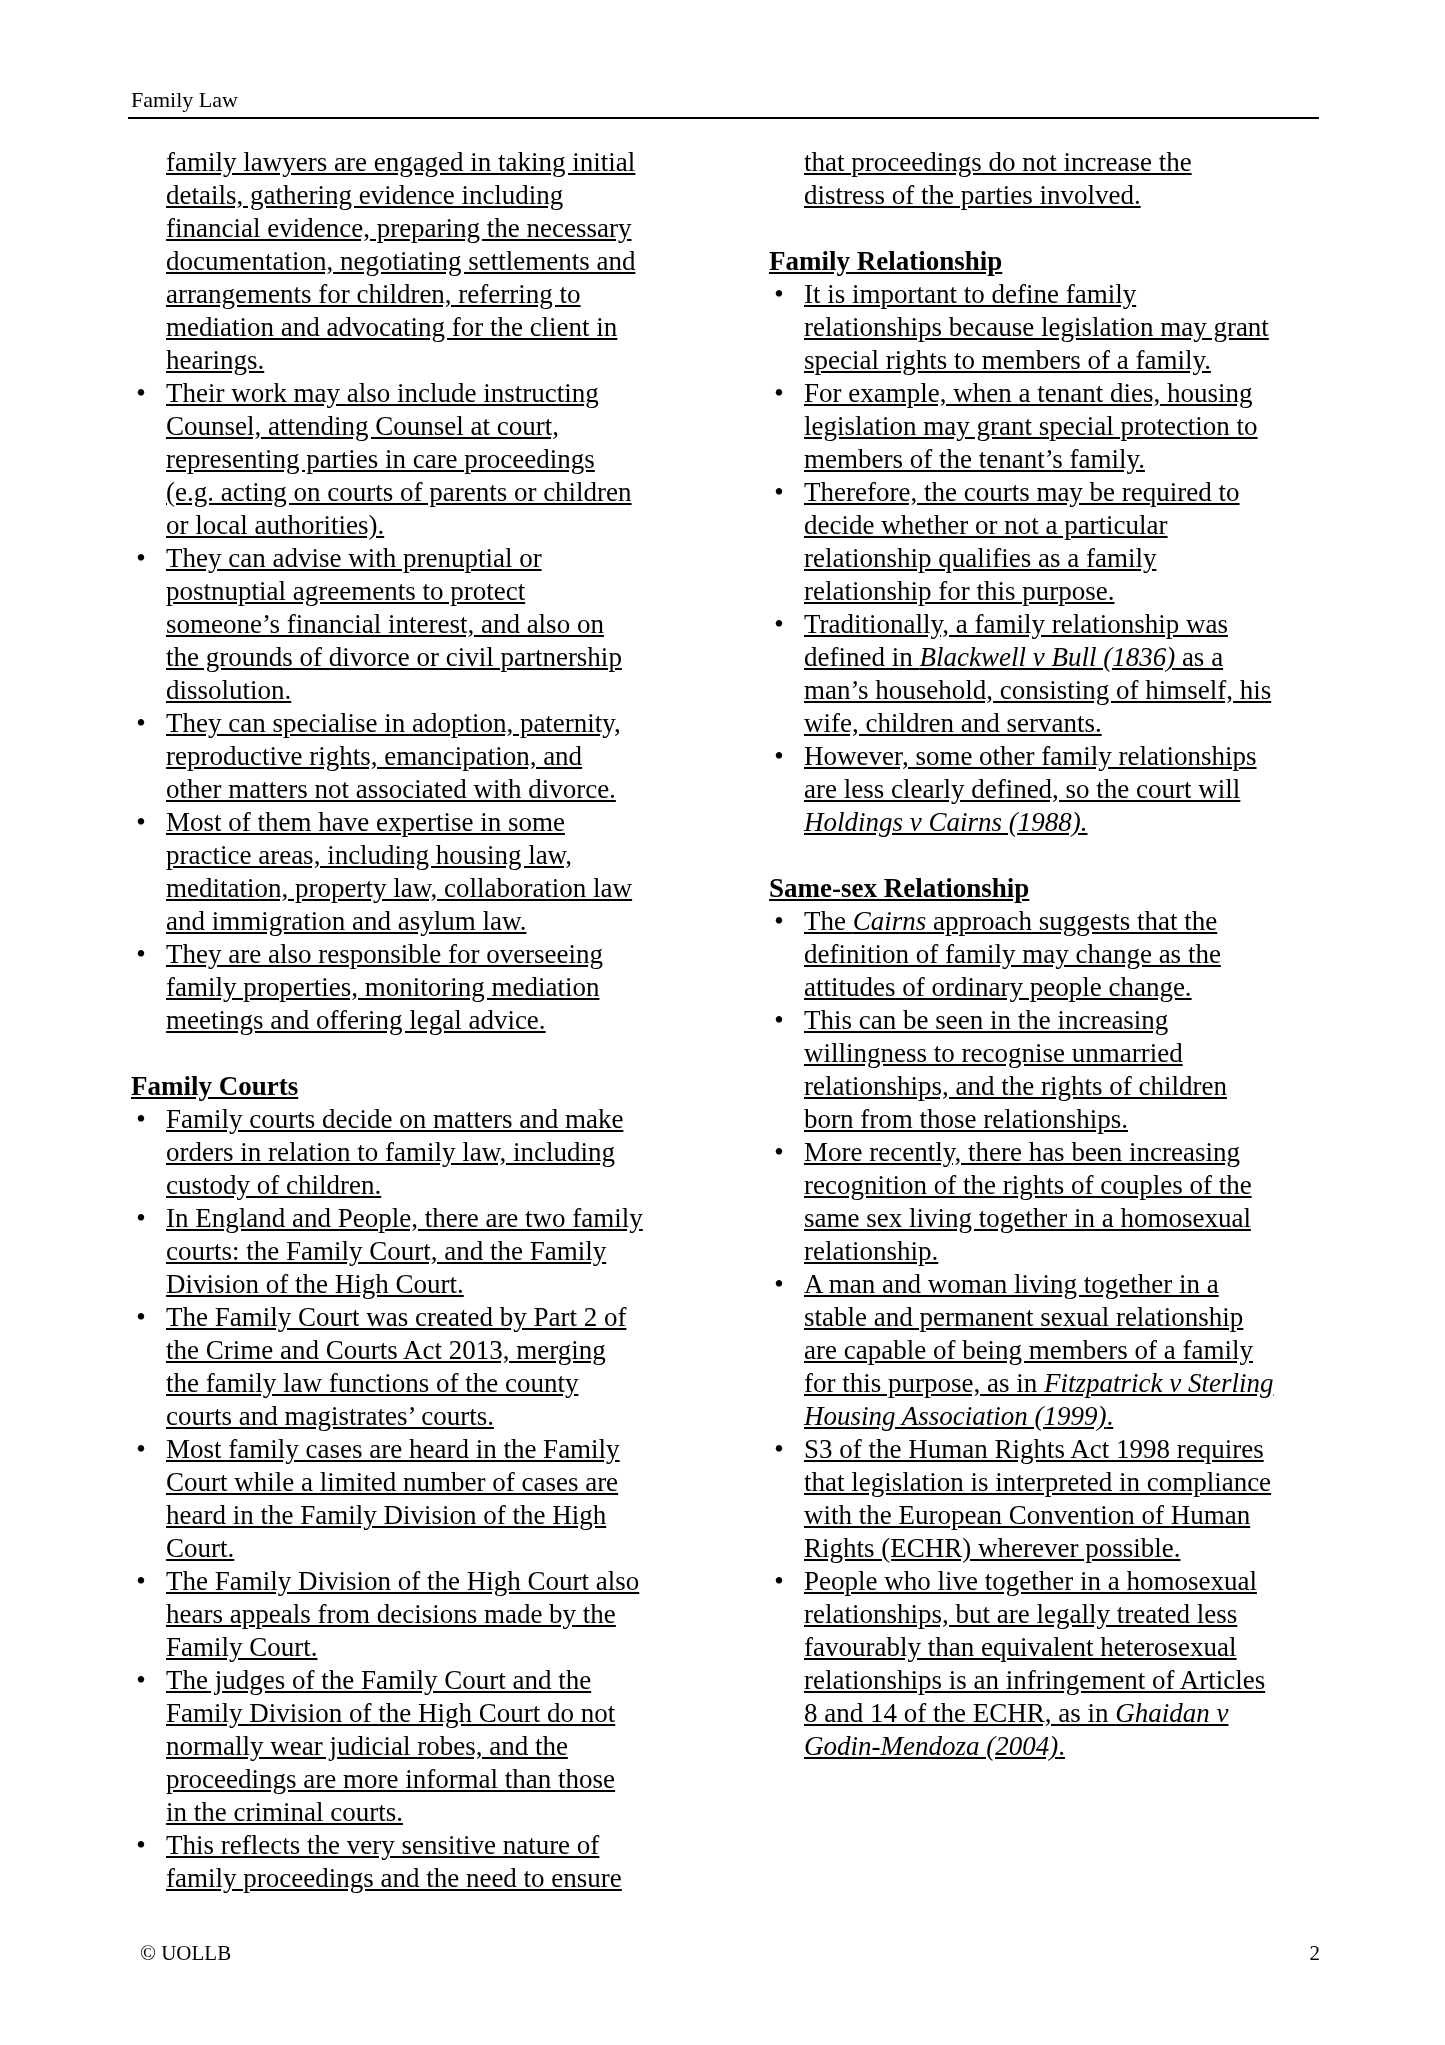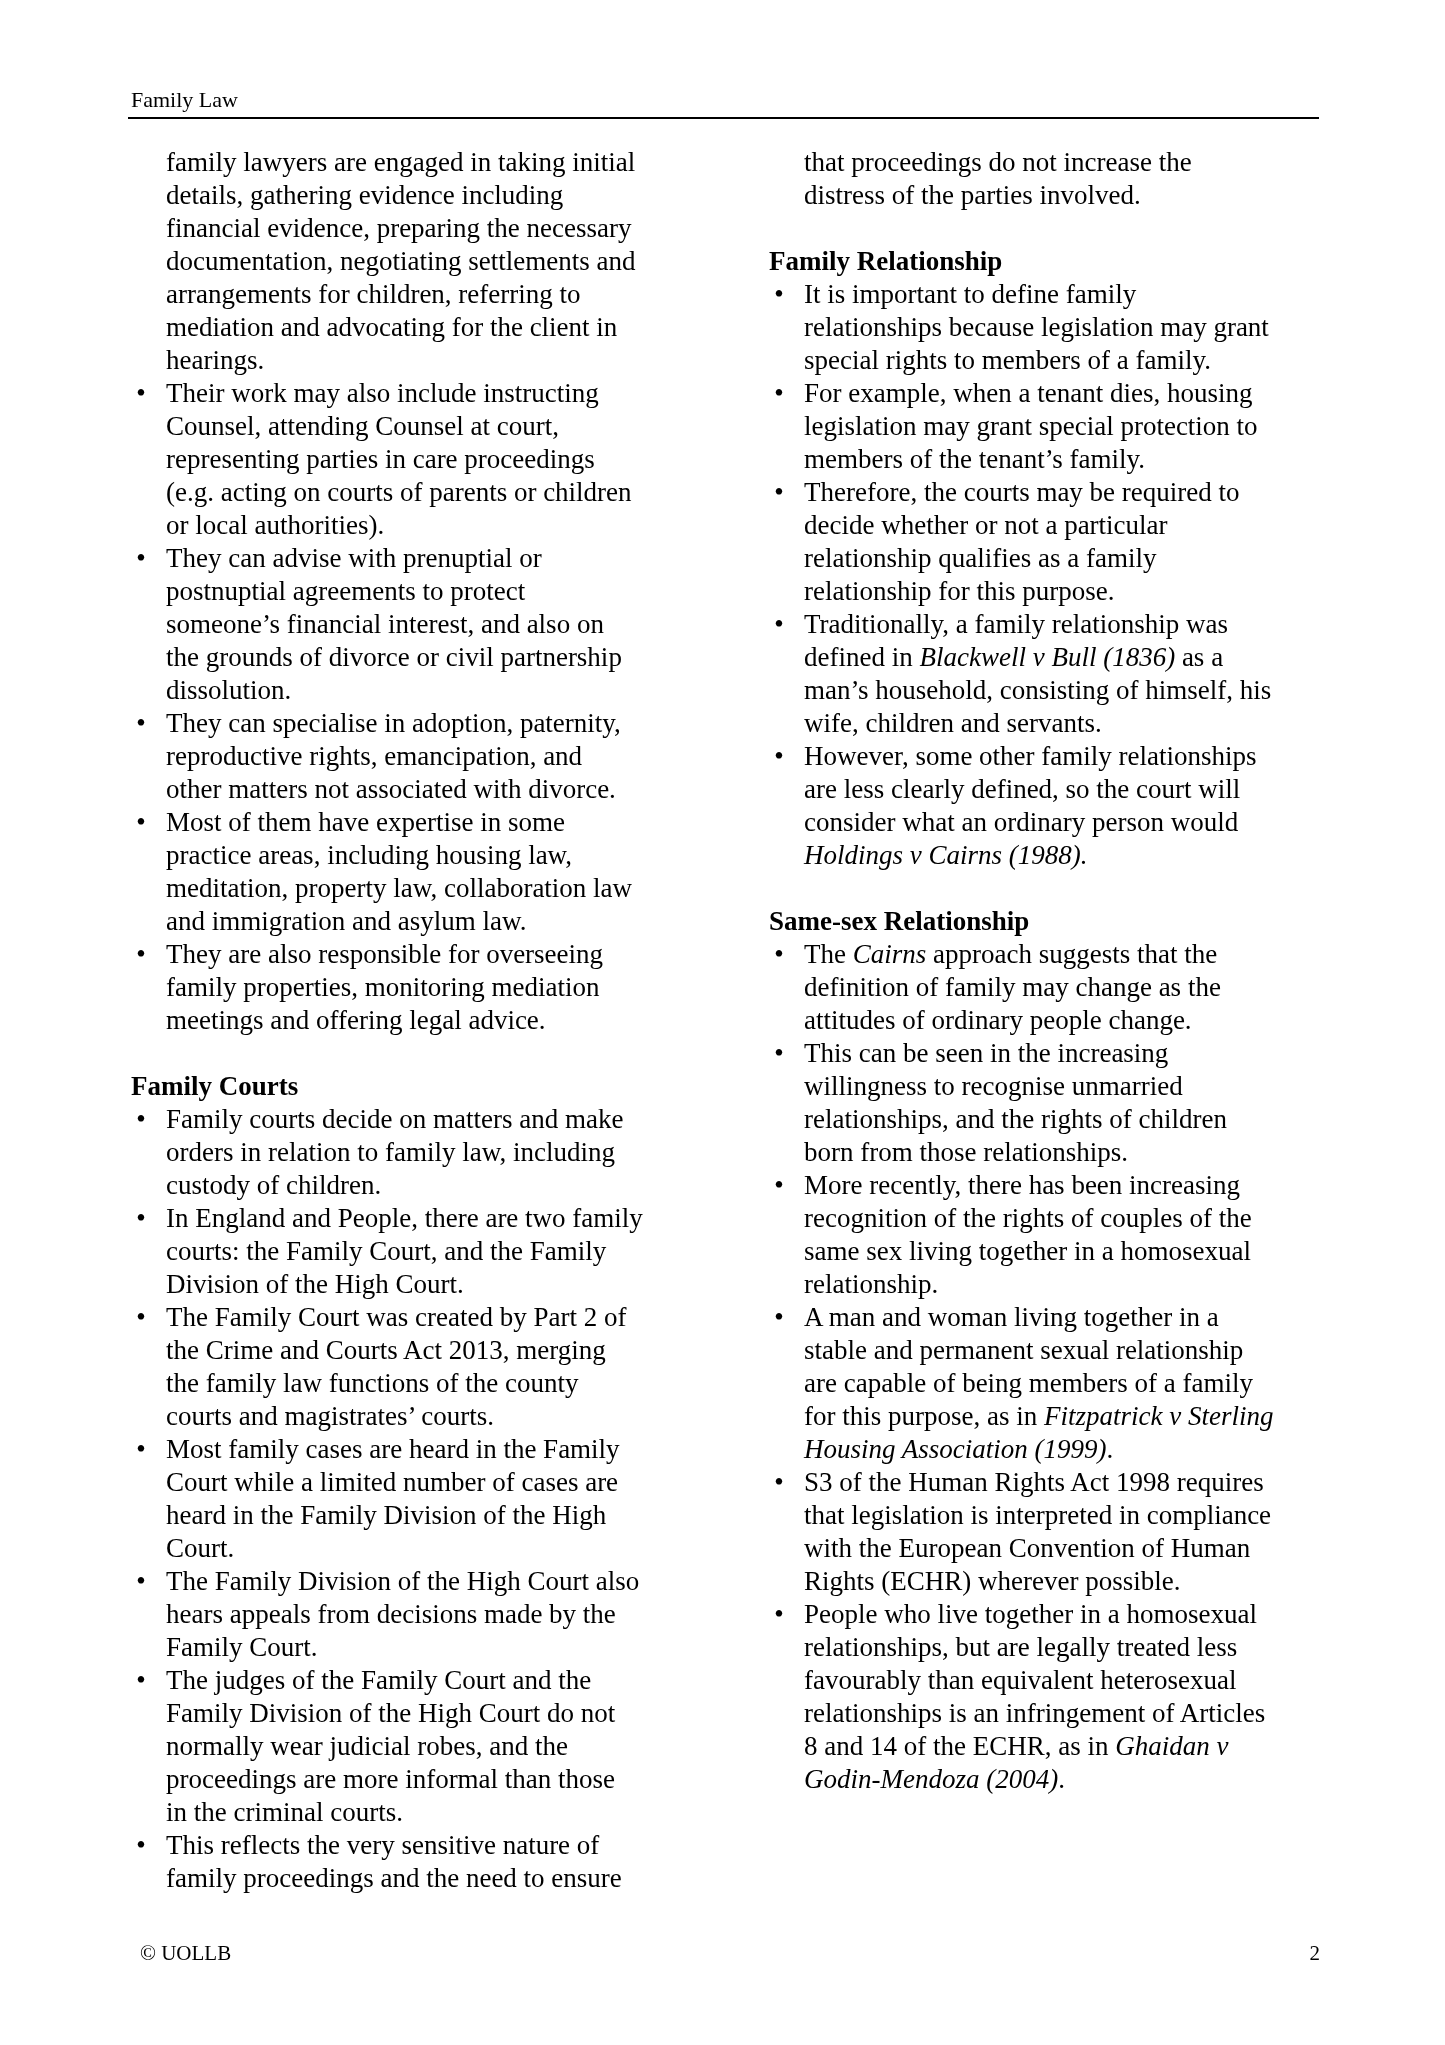--- a/index.html
+++ b/index.html
@@ -8,21 +8,21 @@
       font-family: "Liberation Serif", "DejaVu Serif", serif; color: #000;
     }
     .header-title {
       position: absolute; left: 131px; top: 88px;
       font-size: 22px; line-height: 24px;
     }
     .header-rule {
       position: absolute; left: 128px; top: 117px; width: 1191px; height: 0;
       border-top: 2px solid #000;
     }
-    .col { position: absolute; top: 146px; width: 560px; }
+    .col { position: absolute; top: 146px; width: 560px; text-decoration: underline; }
     .col-left { left: 131px; }
     .col-right { left: 769px; }
     .line {
       font-size: 27px; line-height: 33px; height: 33px; white-space: nowrap;
     }
     .heading { font-weight: bold; padding-left: 0; }
     .bullet-block { position: relative; }
     .bullet-line { padding-left: 35px; }
     .cont-line { padding-left: 35px; }
     .bullet-glyph {
@@ -167,21 +167,20 @@
       <span class="bullet-glyph">•</span>
       <div class="line bullet-line"><span>Traditionally, a family relationship was</span></div>
       <div class="line bullet-line"><span>defined in </span><i>Blackwell v Bull (1836)</i><span> as a</span></div>
       <div class="line bullet-line"><span>man’s household, consisting of himself, his</span></div>
       <div class="line bullet-line"><span>wife, children and servants.</span></div>
     </div>
     <div class="bullet-block">
       <span class="bullet-glyph">•</span>
       <div class="line bullet-line"><span>However, some other family relationships</span></div>
       <div class="line bullet-line"><span>are less clearly defined, so the court will</span></div>
-      <div class="line bullet-line"><span>consider what an ordinary person would</span></div>
       <div class="line bullet-line"><i>Holdings v Cairns (1988).</i></div>
     </div>
     <div class="gap"></div>
     <div class="line heading">Same-sex Relationship</div>
     <div class="bullet-block">
       <span class="bullet-glyph">•</span>
       <div class="line bullet-line"><span>The </span><i>Cairns</i><span> approach suggests that the</span></div>
       <div class="line bullet-line"><span>definition of family may change as the</span></div>
       <div class="line bullet-line"><span>attitudes of ordinary people change.</span></div>
     </div>

